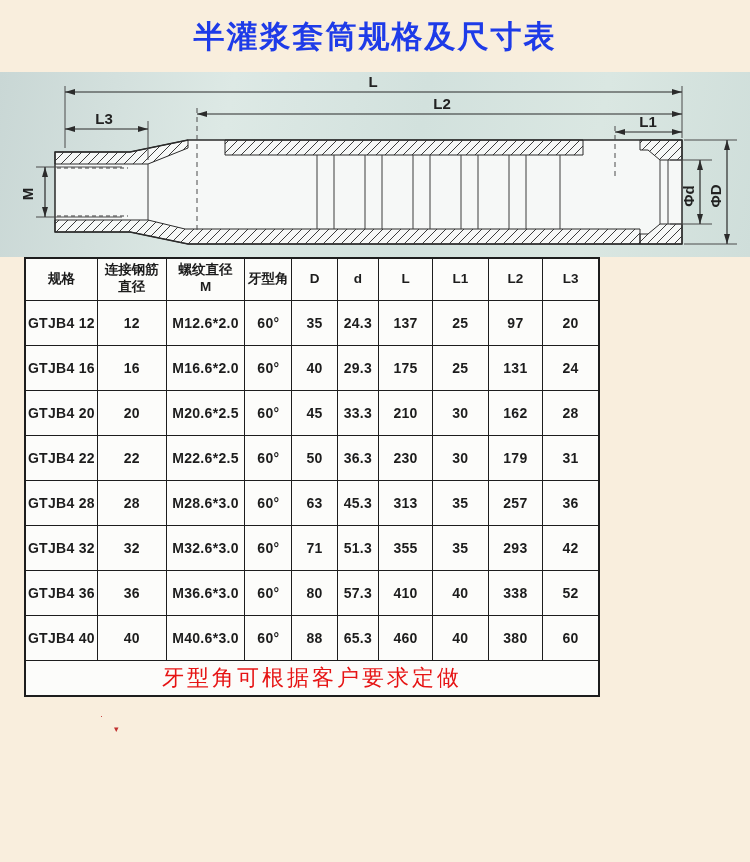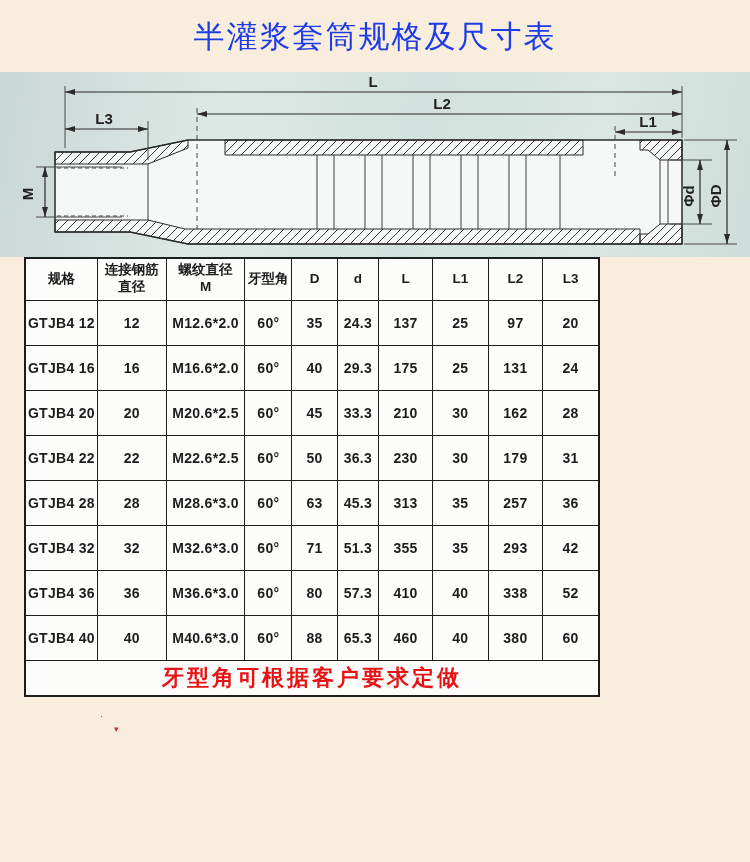--- a/index.html
+++ b/index.html
@@ -5,21 +5,21 @@
   * { box-sizing: border-box; }
   html, body { margin: 0; padding: 0; }
   body {
     width: 750px; height: 862px; overflow: hidden;
     background: #f9eedd;
     font-family: "Liberation Sans", "DejaVu Sans", sans-serif;
   }
   .title {
     height: 72px; padding-top: 16px;
     text-align: center;
-    font-size: 31px; font-weight: normal; letter-spacing: 2px;
+    font-size: 31px; font-weight: bold; letter-spacing: 2px;
     color: #1e3be8;
   }
   .diagram-band {
     width: 750px; height: 185px;
     background: linear-gradient(100deg, #c9d7d5 0%, #dde9e5 30%, #d2e1dd 55%, #dae7e2 78%, #cfdeda 100%);
   }
   .diagram-band svg { display: block; }
   .spec-table {
     width: 576px; margin: 0 0 0 24px;
     border-collapse: collapse; table-layout: fixed;
@@ -32,21 +32,21 @@
     color: #1c1c1c; font-weight: bold;
     padding: 0;
   }
   .spec-table thead th {
     height: 42px; font-size: 13.5px; line-height: 1.25;
     white-space: pre-line;
   }
   .spec-table tbody td { height: 45px; font-size: 14px; letter-spacing: 0.3px; }
   .spec-table tfoot td {
     height: 36px; font-size: 22px; letter-spacing: 3px;
-    color: #e61414; font-weight: bold;
+    color: #e61414; font-weight: normal;
   }
   .artifact {
     position: absolute; color: #c03030; font-size: 9px; line-height: 1;
   }
   .a1 { left: 100px; top: 712px; }
   .a2 { left: 114px; top: 725px; }
   .dim-label { font-size: 15px; font-weight: bold; fill: #222; }
 </style>
 </head>
 <body>

